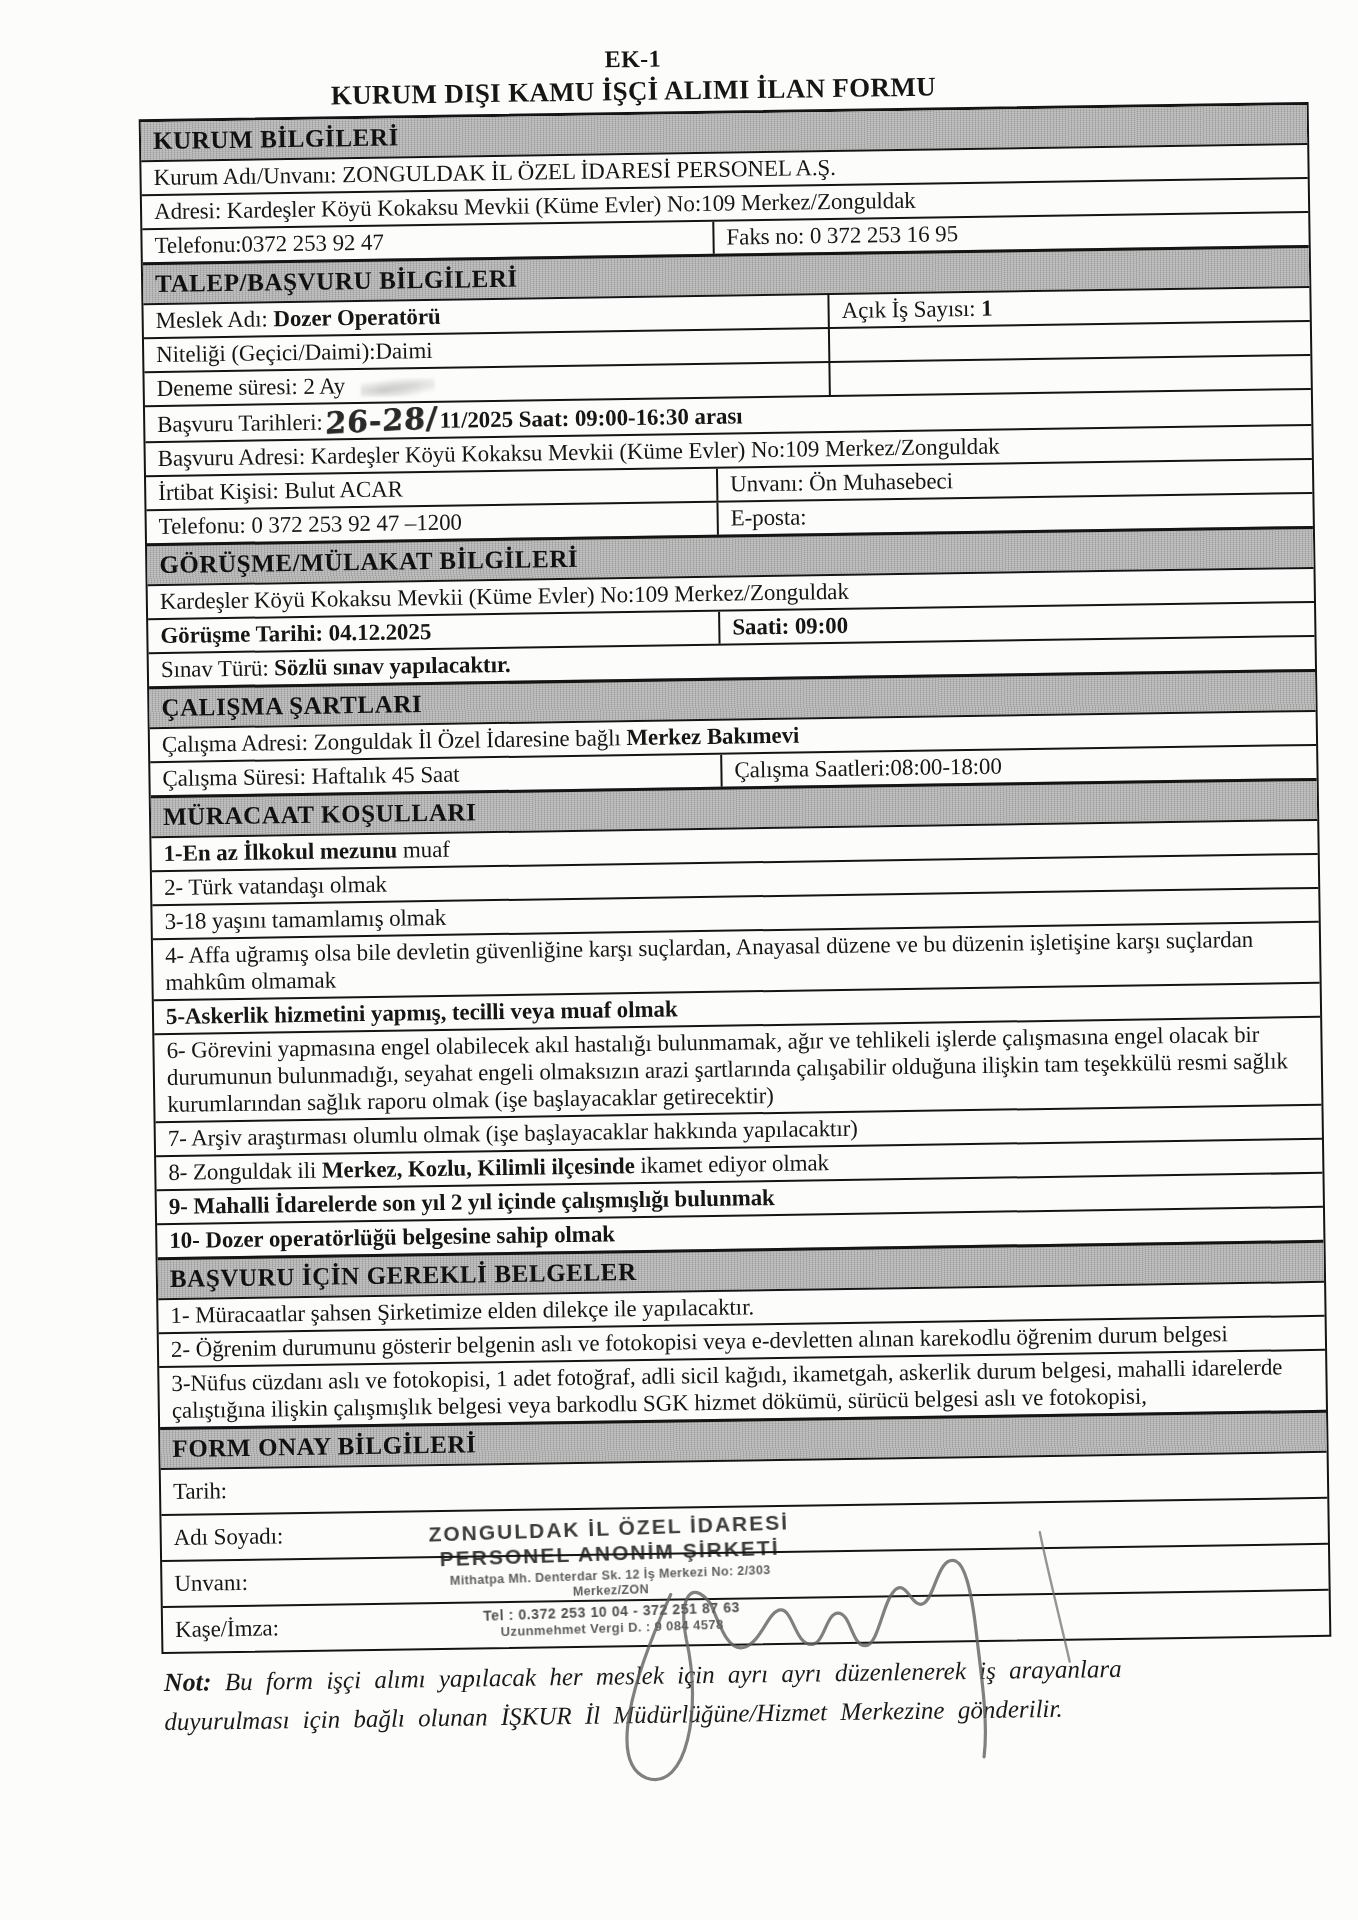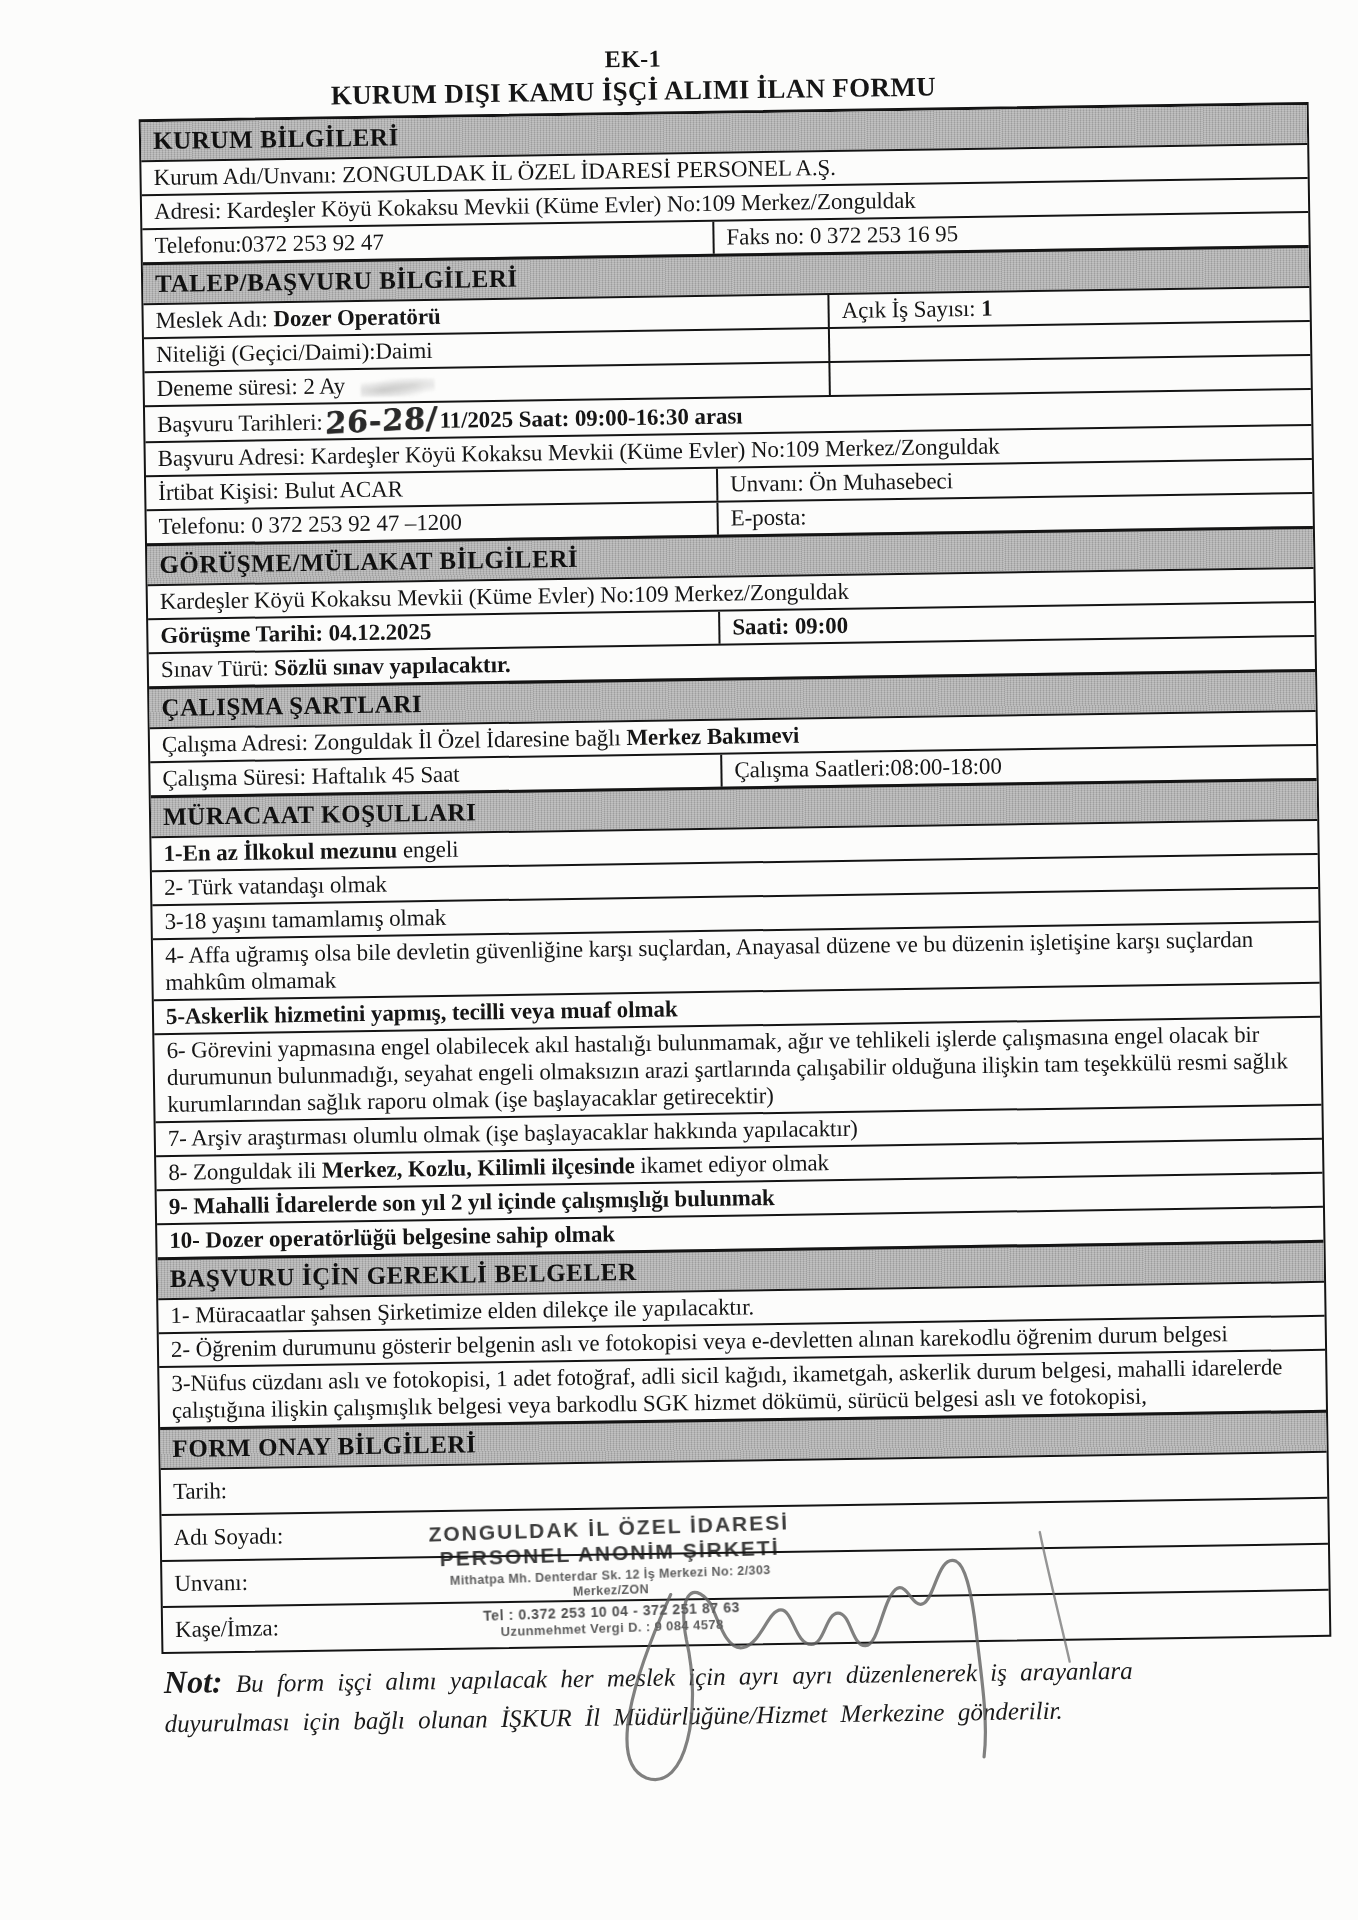--- a/index.html
+++ b/index.html
@@ -68,21 +68,21 @@
   .stamp .l3{font-size:12.5px;line-height:15px;font-weight:bold;color:#555;margin-top:3px;letter-spacing:0.4px;}
   .stamp .l4{font-size:12.5px;line-height:15px;font-weight:bold;color:#555;letter-spacing:0.4px;}
   .stamp .l5{font-size:14px;line-height:18px;font-weight:bold;color:#444;margin-top:4px;letter-spacing:0.6px;}
   .stamp .l6{font-size:13px;line-height:16px;font-weight:bold;color:#555;letter-spacing:0.4px;}
   .sig{position:absolute;left:360px;top:1455px;z-index:2;pointer-events:none;}
   .note{
     width:1085px;margin-top:9px;padding-left:2px;
     font-style:italic;font-size:25px;line-height:39px;word-spacing:7px;
     color:#1a1a1a;
   }
-  .note .b{font-size:32px;}
+  .note .b{font-size:26px;}
 </style>
 </head>
 <body>
 
 <div class="sheet">
 
   <div class="titles">
     <div class="ek">EK-1</div>
     <div class="main-title">KURUM DIŞI KAMU İŞÇİ ALIMI İLAN FORMU</div>
   </div>
@@ -145,21 +145,21 @@
     <div class="band">ÇALIŞMA ŞARTLARI</div>
     <div class="row">
       <span>Çalışma Adresi: Zonguldak İl Özel İdaresine bağlı </span><span class="b">Merkez Bakımevi</span>
     </div>
     <div class="row nopad split f">
       <div class="cl">Çalışma Süresi: Haftalık 45 Saat</div>
       <div class="cr">Çalışma Saatleri:08:00-18:00</div>
     </div>
 
     <div class="band">MÜRACAAT KOŞULLARI</div>
-    <div class="row"><span class="b">1-En az İlkokul mezunu</span><span> engeli</span></div>
+    <div class="row"><span class="b">1-En az İlkokul mezunu</span><span> muaf</span></div>
     <div class="row">2- Türk vatandaşı olmak</div>
     <div class="row">3-18 yaşını tamamlamış olmak</div>
     <div class="row">4- Affa uğramış olsa bile devletin güvenliğine karşı suçlardan, Anayasal düzene ve bu düzenin işletişine karşı suçlardan mahkûm olmamak</div>
     <div class="row b">5-Askerlik hizmetini yapmış, tecilli veya muaf olmak</div>
     <div class="row">6- Görevini yapmasına engel olabilecek akıl hastalığı bulunmamak, ağır ve tehlikeli işlerde çalışmasına engel olacak bir durumunun bulunmadığı, seyahat engeli olmaksızın arazi şartlarında çalışabilir olduğuna ilişkin tam teşekkülü resmi sağlık kurumlarından sağlık raporu olmak (işe başlayacaklar getirecektir)</div>
     <div class="row">7- Arşiv araştırması olumlu olmak (işe başlayacaklar hakkında yapılacaktır)</div>
     <div class="row"><span>8- Zonguldak ili </span><span class="b">Merkez, Kozlu, Kilimli ilçesinde</span><span> ikamet ediyor olmak</span></div>
     <div class="row b">9- Mahalli İdarelerde son yıl 2 yıl içinde çalışmışlığı bulunmak</div>
     <div class="row b">10- Dozer operatörlüğü belgesine sahip olmak</div>
 

